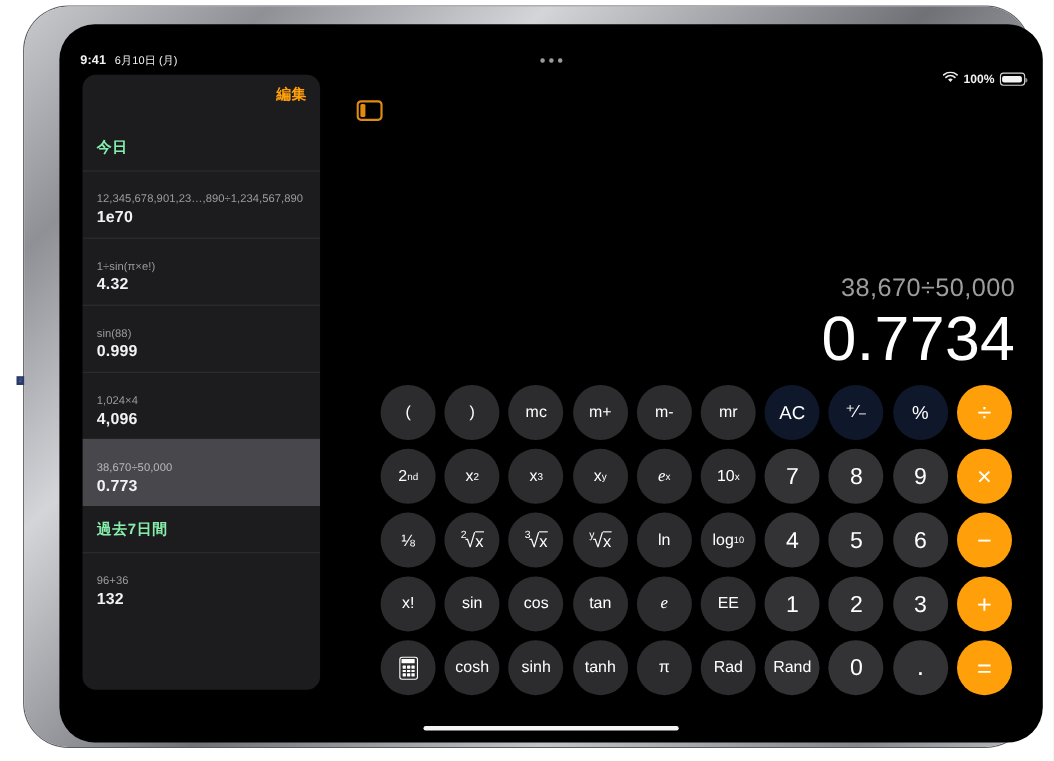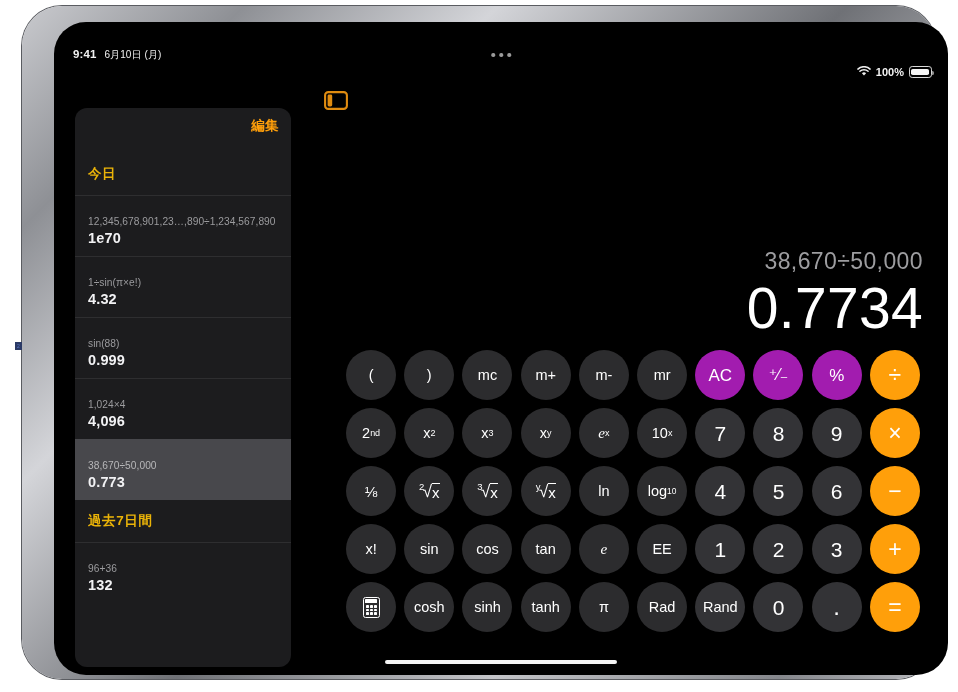--- a/index.html
+++ b/index.html
@@ -63,32 +63,31 @@
   .batt i { position:absolute; left:1.3px; top:1.3px; bottom:1.3px; width: 18px; background:#f4f4f4; border-radius:1.8px; display:block; }
 
   
   .sidebar {
     position: absolute;
     left: 21px; top: 46px;
     width: 216px; height: 559px;
     background: #1c1c1e;
     border-radius: 12px 12px 12px 12px;
     overflow: hidden;
-    margin-top: 40px;
   }
   .sidebar-top { height: 45px; position: relative; }
   .edit-button {
     position: absolute; right: 12px; top: 9px;
     color: #ff9f0a; font-size: 13.5px; font-weight: bold;
     letter-spacing: .4px; cursor: pointer;
   }
   .section-header {
     height: 42px; display: flex; align-items: center;
     padding: 0 0 0 13px;
-    color: #eab308; font-size: 13.5px; font-weight: bold; letter-spacing: .6px;
+    color: #86efac; font-size: 13.5px; font-weight: bold; letter-spacing: .6px;
   }
   .hist-list { }
   .hist-row {
     position: relative;
     padding: 20px 12px 10px 13px;
     border-top: 0.6px solid #2e2e30;
     cursor: pointer;
   }
   .hist-row.selected { background: #48484c; border-top-color: #48484c; }
   .hist-expr {
@@ -134,21 +133,21 @@
   .key-cell { display: flex; align-items: center; justify-content: center; }
   .key {
     width: 50px; height: 50px; border-radius: 50%;
     background: #2c2c2e; color: #ffffff;
     display: flex; align-items: center; justify-content: center;
     font-size: 16px; cursor: pointer; user-select: none;
     line-height: 1;
   }
   .key.fn { background: #2c2c2e; font-size: 14.5px; }
   .key.num { background: #333336; font-size: 21px; }
-  .key.util { background: #a21caf; color: #ffffff; font-size: 17px; }
+  .key.util { background: #0f172a; color: #ffffff; font-size: 17px; }
   .key.op { background: #ff9f0a; color: #ffffff; font-size: 23px; }
   .key.dot { font-size: 24px; }
   .key sup { font-size: 0.62em; vertical-align: super; line-height: 0; }
   .key sub { font-size: 0.58em; vertical-align: sub; line-height: 0; }
   .key .ital { font-style: italic; font-family: "Liberation Serif", serif; font-size: 1.05em; }
   .key .frac { font-size: 15px; }
   .key .root { display:inline-flex; align-items:flex-start; font-size: 15px; }
   .key .root .idx { font-size: 9.5px; margin-right: -1.5px; margin-top: -1px; }
   .key .root .rad { font-size: 17px; line-height: 1; }
 

